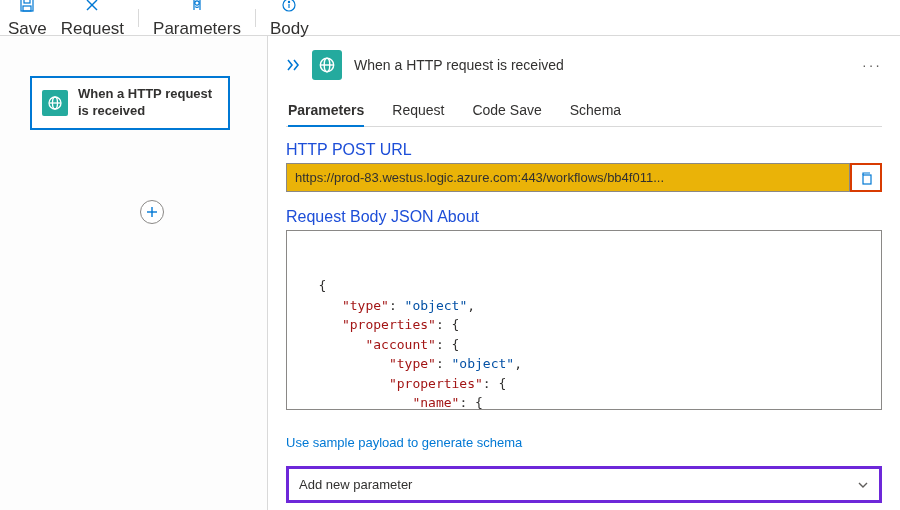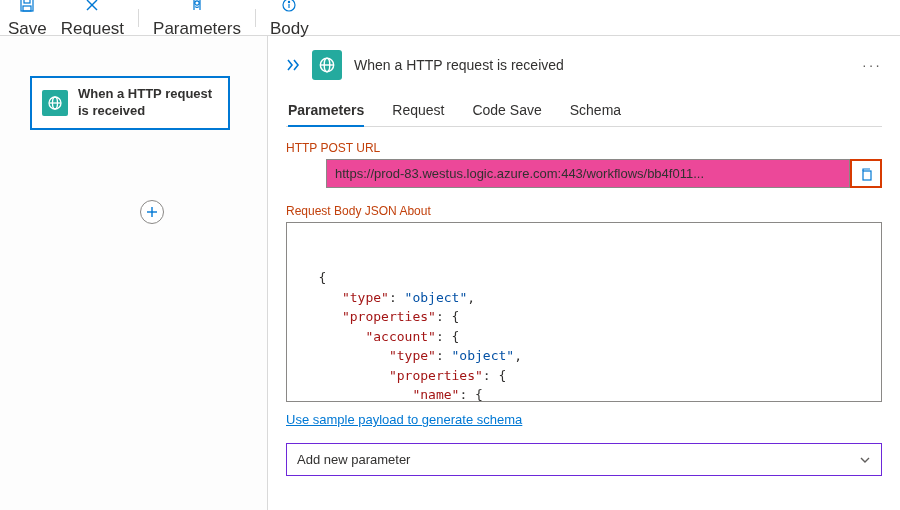--- a/index.html
+++ b/index.html
@@ -29,34 +29,34 @@
   .panel-title { font-size: 14px; font-weight: 400; }
   .more { margin-left: auto; color: #605e5c; cursor: pointer; letter-spacing: 2px; font-size: 14px; }
   
   
   .tabs { display: flex; gap: 28px; border-bottom: 1px solid #d9d9d9; margin-bottom: 14px; padding-left: 2px; }
   .tab { padding: 6px 0 8px; cursor: pointer; font-size: 14px; color: #323130; position: relative; }
   .tab.active { font-weight: 600; }
   .tab.active::after { content: ""; position: absolute; left: 0; right: 0; bottom: -1px; height: 2px; background: #0078d4; }
   
   
-  .field-label { font-size: 12px; color: #c2410c; margin-bottom: 4px; }
+  .field-label { font-size: 16px; color: #1d4ed8; margin-bottom: 4px; }
   .url-row { display: flex; margin-bottom: 16px; }
-  .url-box { flex: 1; background: #ec4899; border: 1px solid #8a8886; padding: 6px 8px; font-size: 13px; color: #323130; white-space: nowrap; overflow: hidden; text-overflow: ellipsis; margin-left: 40px; }
+  .url-box { flex: 1; background: #eab308; border: 1px solid #8a8886; padding: 6px 8px; font-size: 13px; color: #323130; white-space: nowrap; overflow: hidden; text-overflow: ellipsis; }
   .copy-btn { width: 32px; border: 2px solid #d83b01; display: flex; align-items: center; justify-content: center; color: #0078d4; cursor: pointer; background: #fff; }
   
   .schema-box { border: 1px solid #8a8886; padding: 6px 8px; height: 180px; overflow: hidden; font-family: Consolas, monospace; font-size: 13px; line-height: 1.5; white-space: pre; background: #fff; }
   .schema-box .scroll-inner { position: relative; height: 100%; overflow: hidden; }
   .tok-brace { color: #323130; }
   .tok-key { color: #a31515; }
   .tok-str { color: #0451a5; }
   
-  .link { color: #0078d4; font-size: 13px; margin: 10px 0 16px; display: inline-block; cursor: pointer; text-decoration: underline; }
+  .link { color: #0078d4; font-size: 13px; margin: 25px 0 16px; display: inline-block; cursor: pointer; }
   
-  .dropdown { border: 1px solid #6d28d9; padding: 8px 10px; display: flex; align-items: center; justify-content: space-between; cursor: pointer; font-size: 13px; color: #323130; }
+  .dropdown { border: 3px solid #6d28d9; padding: 8px 10px; display: flex; align-items: center; justify-content: space-between; cursor: pointer; font-size: 13px; color: #323130; }
   .dropdown .chev { color: #605e5c; }
   
   svg { display: block; }
 </style>
 </head>
 <body>
 
 <div class="toolbar">
   <div class="btn">
     <span class="ic">

